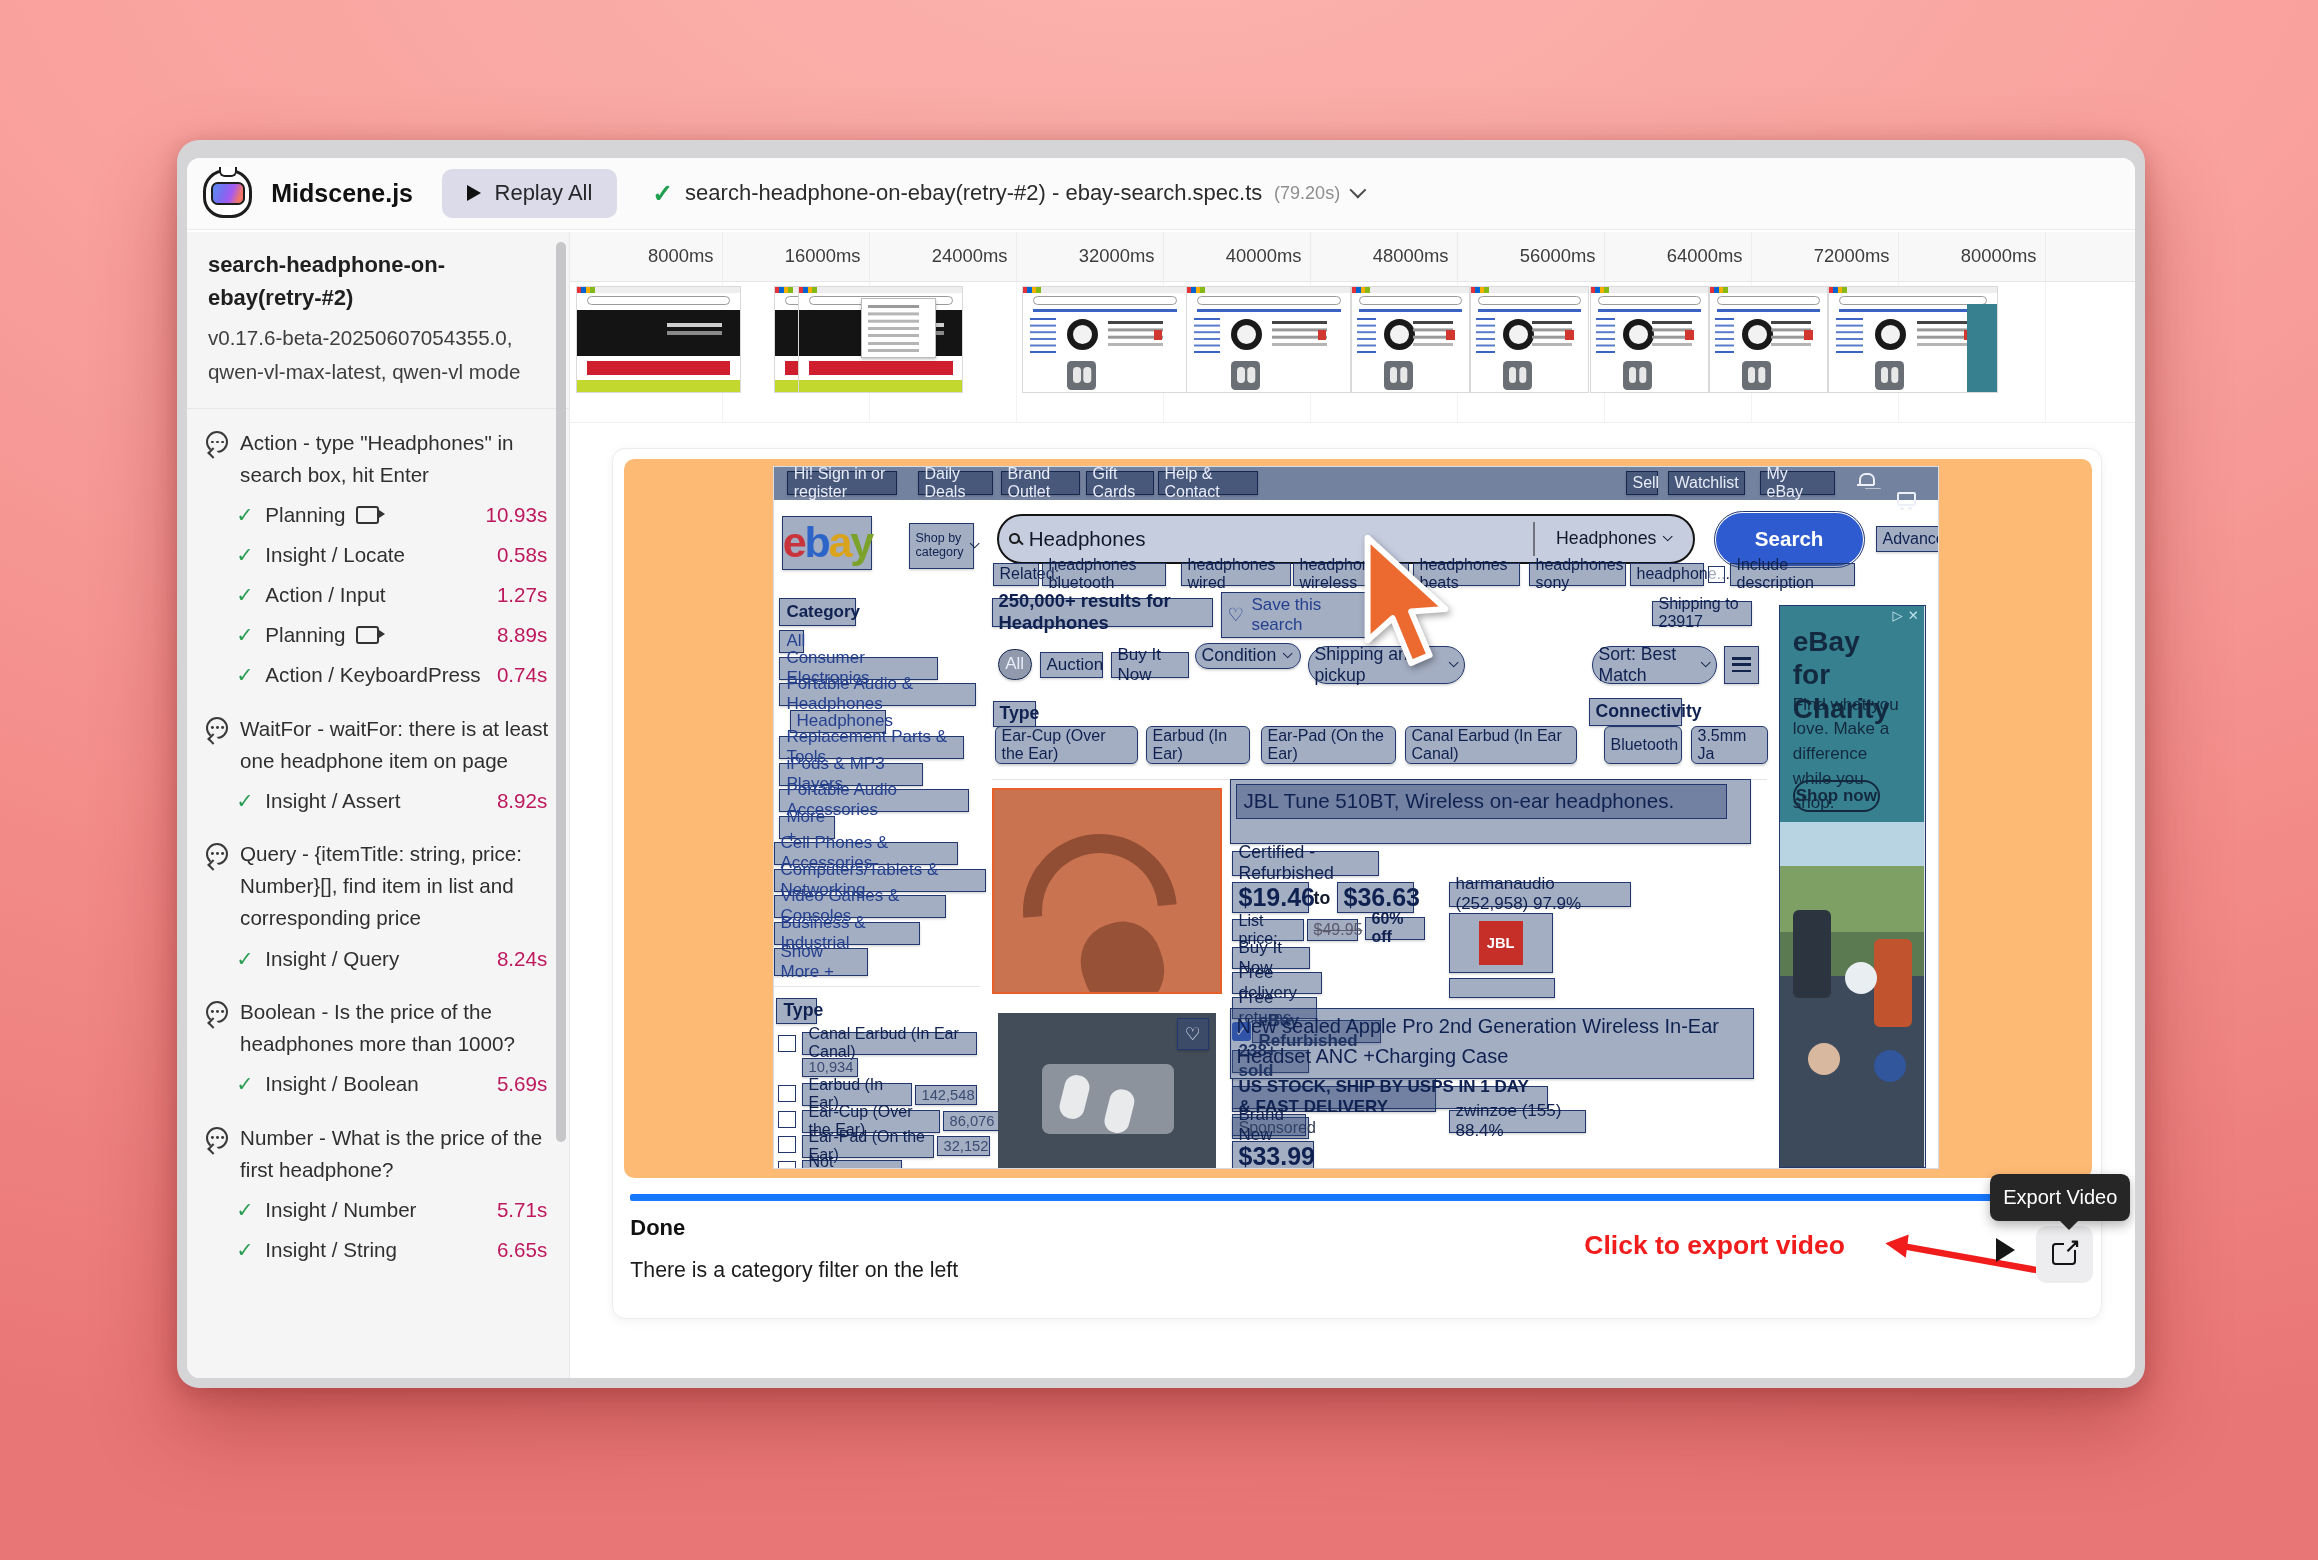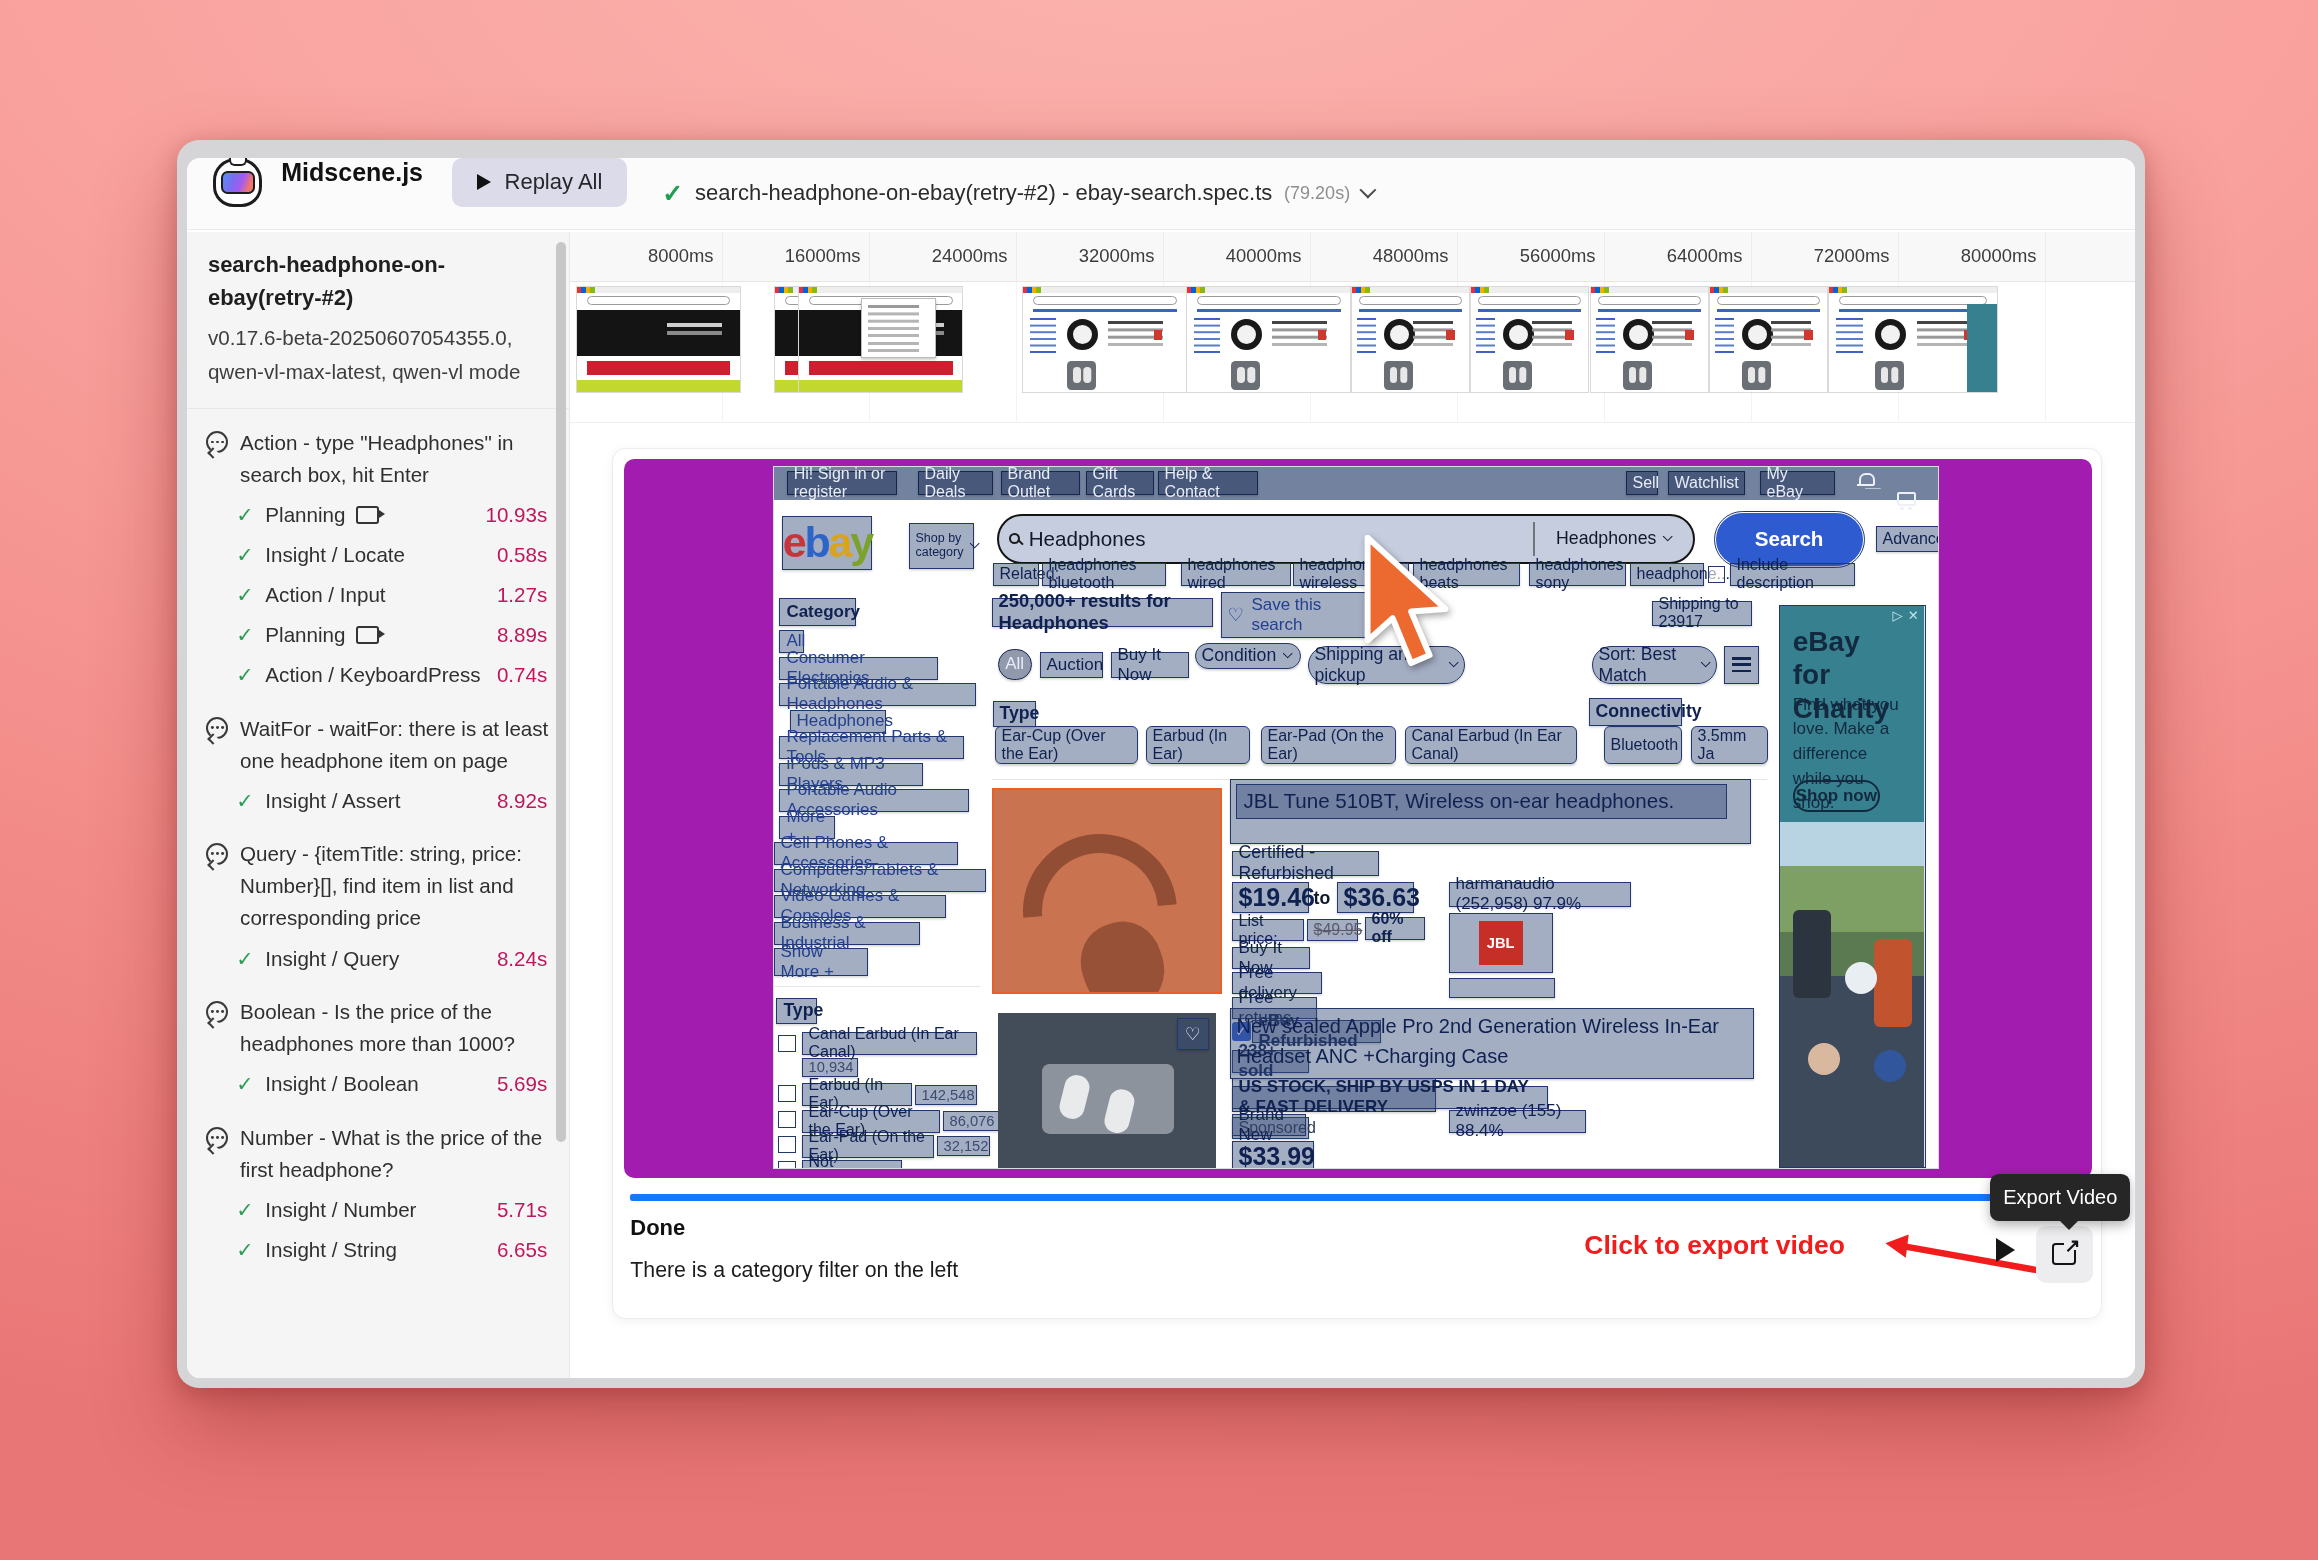--- a/index.html
+++ b/index.html
@@ -5,21 +5,21 @@
   html,body{margin:0;padding:0;background:#e97676;}
   *{box-sizing:border-box;}
   body{font-family:"Liberation Sans",sans-serif;}
   .stage{position:relative;width:2319px;height:1561px;overflow:hidden;
     background:radial-gradient(130% 105% at 50% -8%, #fbb4af 0%, #f9a19d 40%, #f28b88 70%, #e97676 100%);}
   .window{position:absolute;left:177px;top:140px;width:1968px;height:1248px;background:#d5d5d7;
     border-radius:22px;box-shadow:0 37px 81px rgba(140,35,35,.45), 0 5.9px 22px rgba(120,30,30,.3);}
   .inner{position:absolute;left:10.3px;right:10.3px;top:17.7px;bottom:10.3px;background:#ffffff;border-radius:13.2px;overflow:hidden;}
   
   .hdr{position:absolute;left:0;right:0;top:0;height:72px;background:#fbfbfb;border-bottom:1.5px solid #ebebeb;
-    display:flex;padding:0 26px;gap:19px;}
+    display:flex;align-items:center;padding:0 16px;gap:19px;}
   .logo{width:49px;height:49px;border:3.7px solid #1d1d1d;border-radius:46% 46% 42% 42%;background:#fff;position:relative;flex:0 0 auto;}
   .logo::before{content:"";position:absolute;left:4.4px;right:4.4px;top:10.3px;height:19px;border-radius:6.6px;border:2.9px solid #1d1d1d;
     background:linear-gradient(110deg,#5a8df5 0%,#7b6cf0 35%,#a55bf0 60%,#f0756b 85%);}
   .logo::after{content:"";position:absolute;left:13.2px;top:-4.4px;width:13.2px;height:7.4px;background:#fff;border:2.9px solid #1d1d1d;border-top:none;border-radius:0 0 5.9px 5.9px;}
   .appname{font-size:25px;font-weight:bold;color:#111;}
   .replay{margin-left:10.3px;background:#dbdbe9;border-radius:10.3px;height:49px;padding:0 25px;display:flex;align-items:center;gap:13.2px;
     font-size:22px;color:#26262b;cursor:pointer;}
   .tri{width:0;height:0;border-top:8.8px solid transparent;border-bottom:8.8px solid transparent;border-left:14px solid #111;}
   .casebar{display:flex;align-items:center;gap:11.8px;margin-left:16px;}
   .okcheck{color:#1f9e50;font-size:25px;font-weight:bold;}
@@ -67,21 +67,21 @@
   .t-rail{left:4%;top:31px;width:16%;height:2.2px;background:#3b63c4;box-shadow:0 6.6px 0 #5a7ccc,0 13.2px 0 #5a7ccc,0 20px 0 #5a7ccc,0 26.5px 0 #5a7ccc,0 33px 0 #3b63c4;}
   .t-hp{left:27%;top:32px;width:31px;height:31px;border:6.6px solid #191919;border-radius:50%;background:#f2f2f2;}
   .t-lines{left:52%;top:34px;width:34%;height:2.9px;background:#444;box-shadow:0 7.4px 0 #999,0 14.7px 0 #999,0 22px 0 #b5b5b5;}
   .t-jbl{left:80%;top:43px;width:8.8px;height:10.3px;background:#d2372f;}
   .t-pods{left:27%;top:74px;width:29px;height:29px;background:#6a6f76;border-radius:4.4px;}
   .t-pods::after{content:"";position:absolute;left:5.9px;top:5.9px;width:7.4px;height:16px;background:#e8e8e8;border-radius:3.7px;box-shadow:10.3px 0 0 #e8e8e8;}
   .t-teal{right:0;top:17.7px;width:18%;bottom:0;background:#37808f;}
   
   .panel{position:absolute;left:42px;top:216px;width:1490px;height:871px;background:#fff;border:1.5px solid #ececec;border-radius:13.2px;
     box-shadow:0 2.9px 10.3px rgba(0,0,0,.05);}
-  .shot{position:absolute;left:10.3px;top:10.3px;width:1468px;height:719px;background:#a21caf;border-radius:10.3px;}
+  .shot{position:absolute;left:10.3px;top:10.3px;width:1468px;height:719px;background:#fdba74;border-radius:10.3px;}
   .progress{position:absolute;left:17px;top:745px;width:1464px;height:7.4px;background:#1677ff;border-radius:2.2px;z-index:1;}
   .done{position:absolute;left:17px;top:766px;font-size:22px;font-weight:bold;color:#111;}
   .statusline{position:absolute;left:17px;top:809px;font-size:21.3px;color:#1c1c1c;}
   .annot{position:absolute;left:971px;top:781px;font-size:26.5px;font-weight:bold;color:#f11c1c;z-index:3;}
   .playbtn{position:absolute;left:1383px;top:789px;width:0;height:0;border-top:12.5px solid transparent;border-bottom:12.5px solid transparent;border-left:19px solid #161616;z-index:3;}
   .exportbtn{position:absolute;left:1423px;top:777px;width:57px;height:57px;background:#ededef;border-radius:10.3px;z-index:3;}
   .exg{position:absolute;left:16px;top:17.7px;width:23.5px;height:22px;border:2.6px solid #141414;border-radius:3.7px;}
   .exg::before{content:"";position:absolute;right:-5.9px;top:-7.4px;width:16px;height:11.8px;background:#ededef;}
   .exg::after{content:"↗";position:absolute;right:-6.6px;top:-11.8px;font-size:19px;font-weight:bold;color:#141414;}
   .tooltip{position:absolute;left:1377px;top:725px;width:140px;height:47px;background:#262626;color:#fff;border-radius:8.8px;

